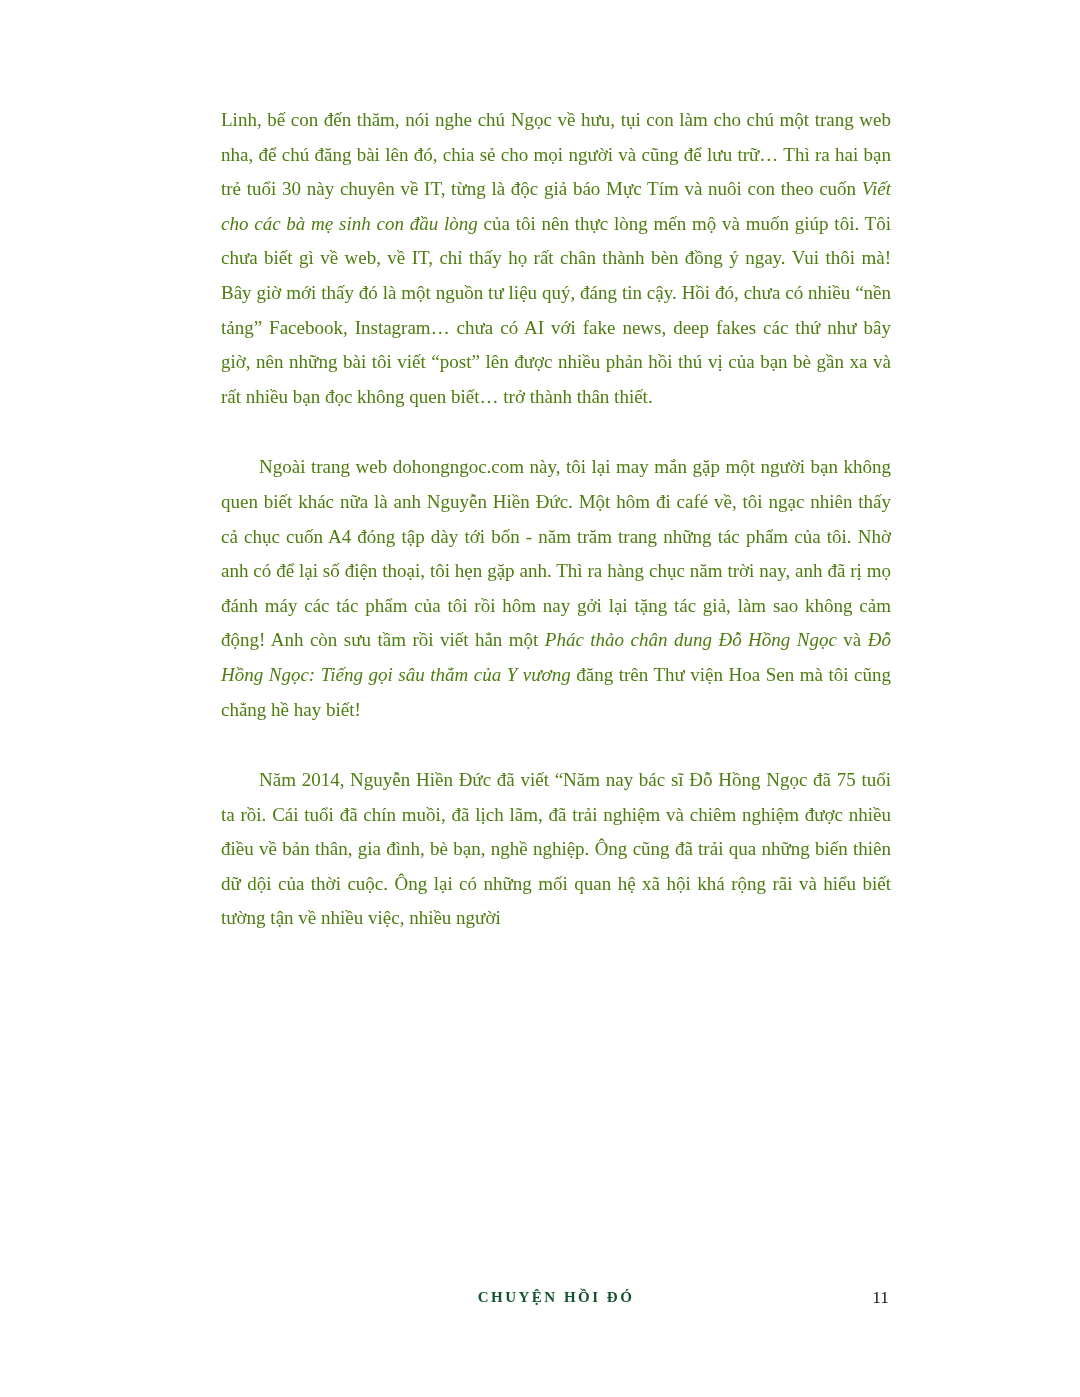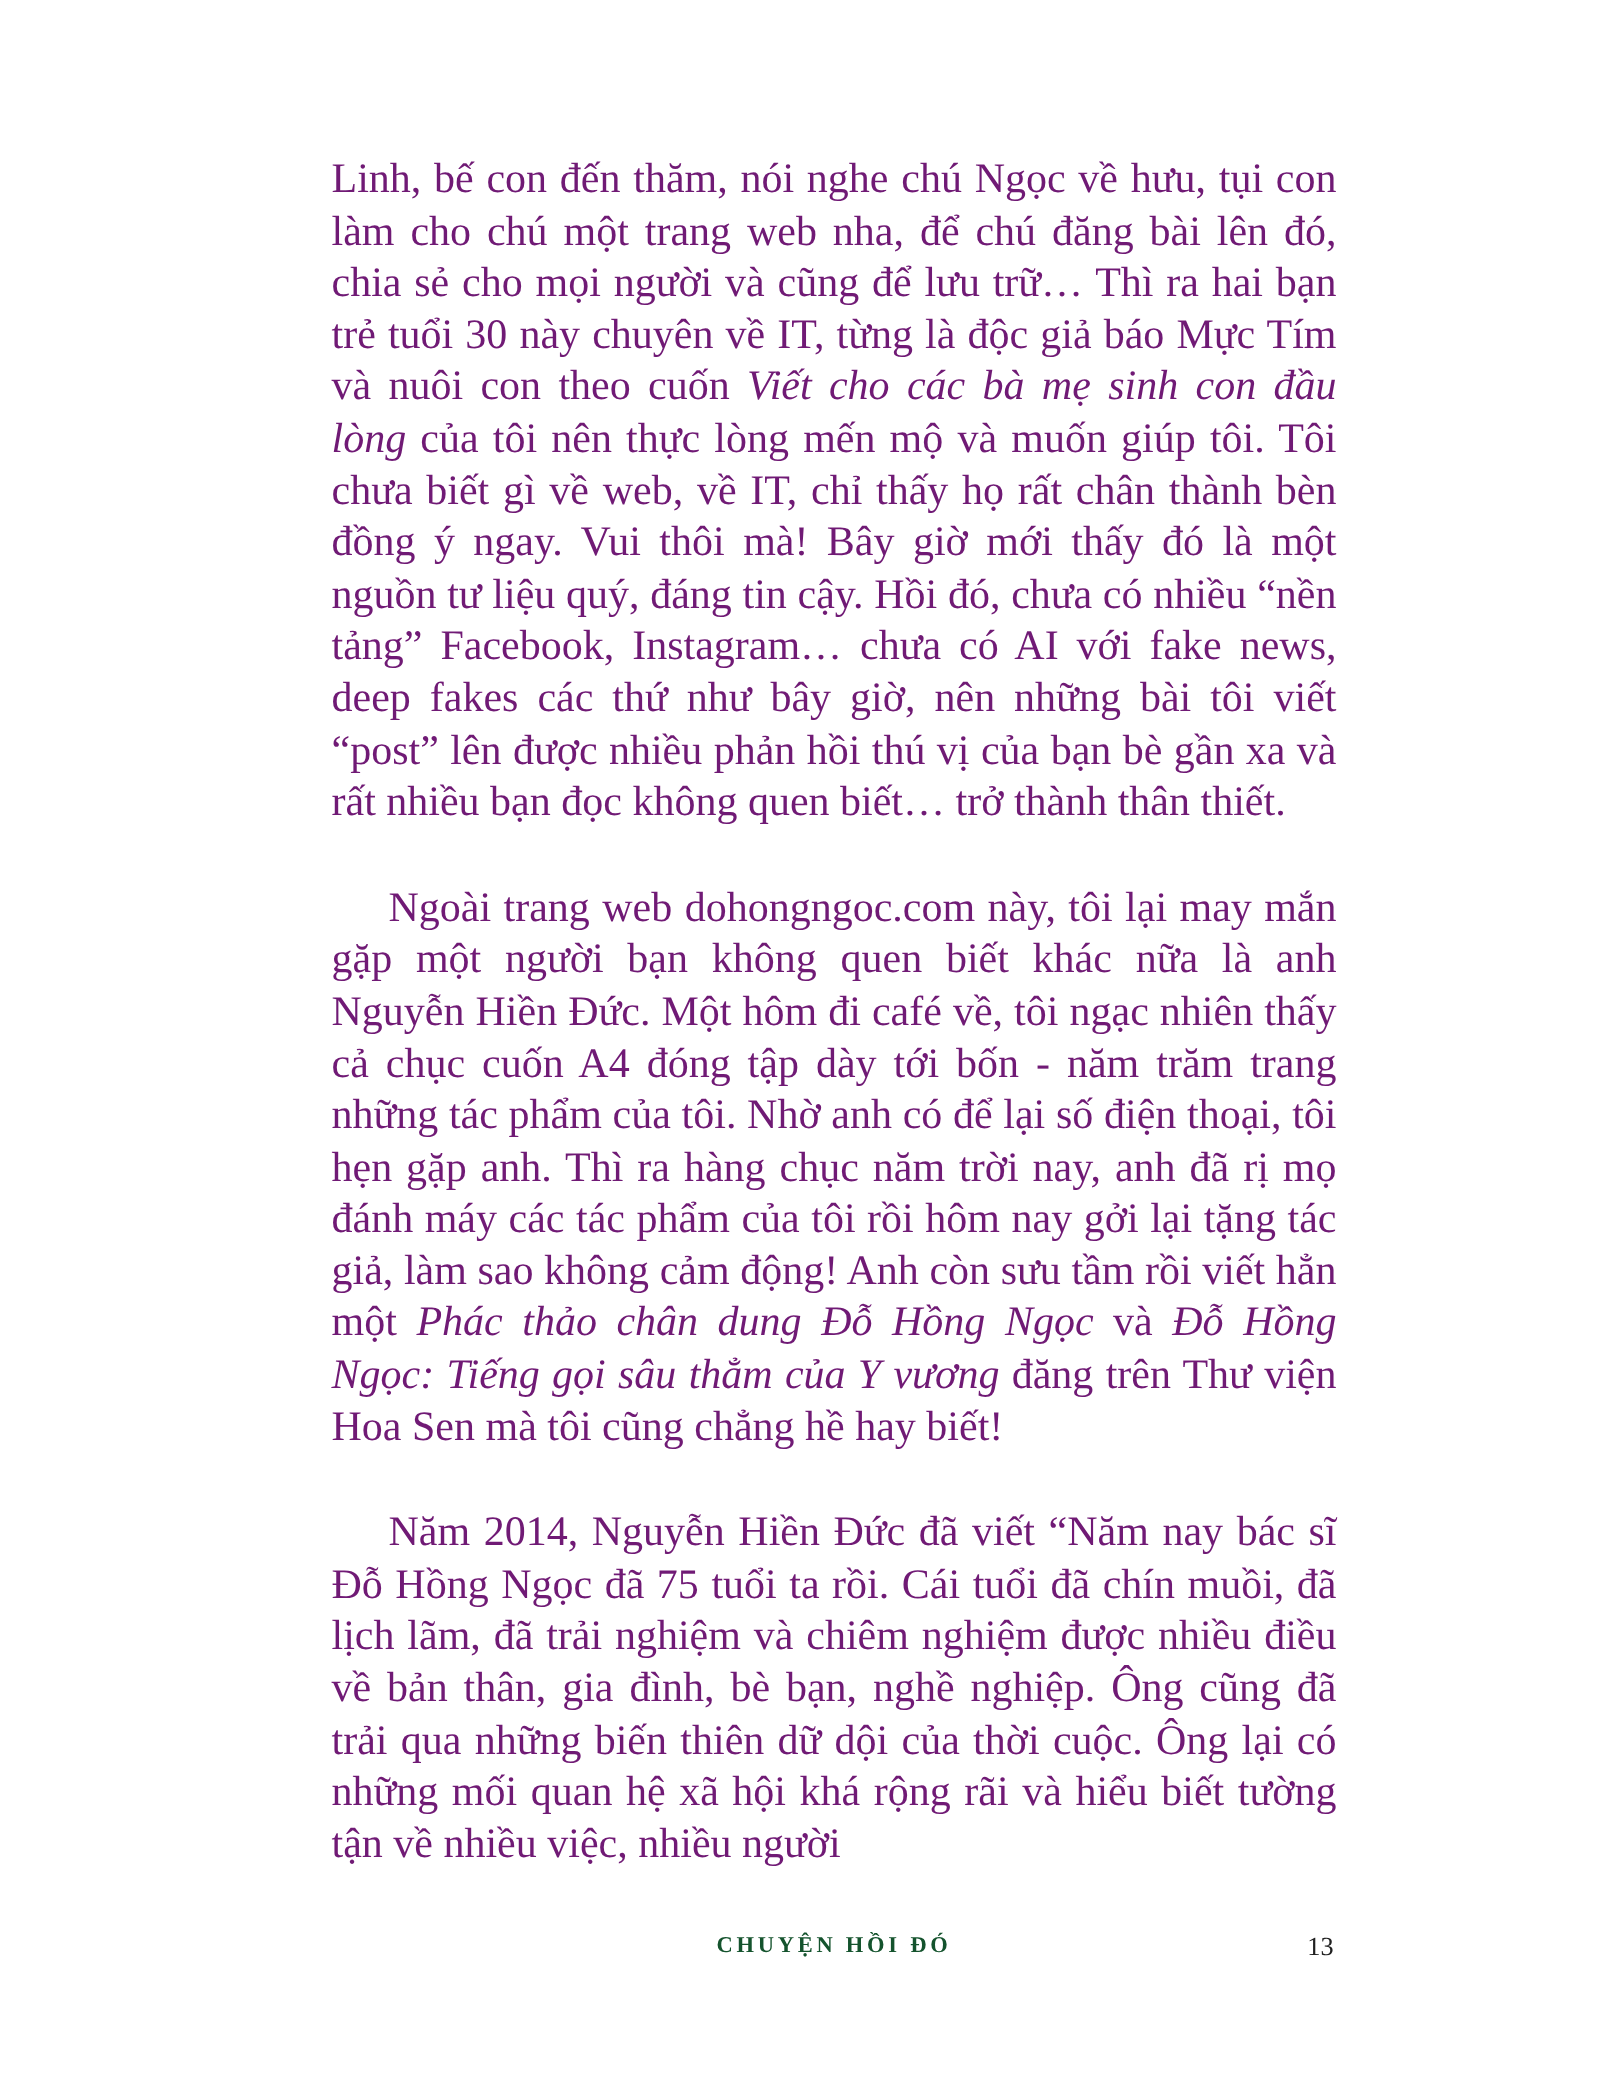--- a/index.html
+++ b/index.html
@@ -18,23 +18,23 @@
       position: absolute;
       inset: 0;
       background: #ffffff;
       overflow: hidden;
     }
     .text-block {
       position: absolute;
       left: 221px;
       top: 103px;
       width: 670px;
-      font-size: 28px;
+      font-size: 19px;
       line-height: 34.6px;
-      color: #701a75;
+      color: #4d7c0f;
       text-align: justify;
       text-justify: inter-word;
     }
     .para {
       margin: 0 0 8px 0;
     }
     .para.indent {
       text-indent: 38px;
       margin-top: 36px;
     }
@@ -71,15 +71,15 @@
 <body>
 
 <div class="page">
   <main class="text-block" id="body-text">
       <p class="para"><span>Linh, bế con đến thăm, nói nghe chú Ngọc về hưu, tụi con làm cho chú một trang web nha, để chú đăng bài lên đó, chia sẻ cho mọi người và cũng để lưu trữ… Thì ra hai bạn trẻ tuổi 30 này chuyên về IT, từng là độc giả báo Mực Tím và nuôi con theo cuốn </span><span class="italic">Viết cho các bà mẹ sinh con đầu lòng</span><span> của tôi nên thực lòng mến mộ và muốn giúp tôi. Tôi chưa biết gì về web, về IT, chỉ thấy họ rất chân thành bèn đồng ý ngay. Vui thôi mà! Bây giờ mới thấy đó là một nguồn tư liệu quý, đáng tin cậy. Hồi đó, chưa có nhiều “nền tảng” Facebook, Instagram… chưa có AI với fake news, deep fakes các thứ như bây giờ, nên những bài tôi viết “post” lên được nhiều phản hồi thú vị của bạn bè gần xa và rất nhiều bạn đọc không quen biết… trở thành thân thiết.</span></p>
       <p class="para indent"><span>Ngoài trang web dohongngoc.com này, tôi lại may mắn gặp một người bạn không quen biết khác nữa là anh Nguyễn Hiền Đức. Một hôm đi café về, tôi ngạc nhiên thấy cả chục cuốn A4 đóng tập dày tới bốn - năm trăm trang những tác phẩm của tôi. Nhờ anh có để lại số điện thoại, tôi hẹn gặp anh. Thì ra hàng chục năm trời nay, anh đã rị mọ đánh máy các tác phẩm của tôi rồi hôm nay gởi lại tặng tác giả, làm sao không cảm động! Anh còn sưu tầm rồi viết hẳn một </span><span class="italic">Phác thảo chân dung Đỗ Hồng Ngọc</span><span> và </span><span class="italic">Đỗ Hồng Ngọc: Tiếng gọi sâu thẳm của Y vương</span><span> đăng trên Thư viện Hoa Sen mà tôi cũng chẳng hề hay biết!</span></p>
       <p class="para indent"><span>Năm 2014, Nguyễn Hiền Đức đã viết “Năm nay bác sĩ Đỗ Hồng Ngọc đã 75 tuổi ta rồi. Cái tuổi đã chín muồi, đã lịch lãm, đã trải nghiệm và chiêm nghiệm được nhiều điều về bản thân, gia đình, bè bạn, nghề nghiệp. Ông cũng đã trải qua những biến thiên dữ dội của thời cuộc. Ông lại có những mối quan hệ xã hội khá rộng rãi và hiểu biết tường tận về nhiều việc, nhiều người</span></p>
     </main>
   <footer class="page-footer">
     <span class="footer-title">CHUYỆN HỒI ĐÓ</span>
-    <span class="footer-page-number">13</span>
+    <span class="footer-page-number">11</span>
   </footer>
 </div>
 
 </body></html>

